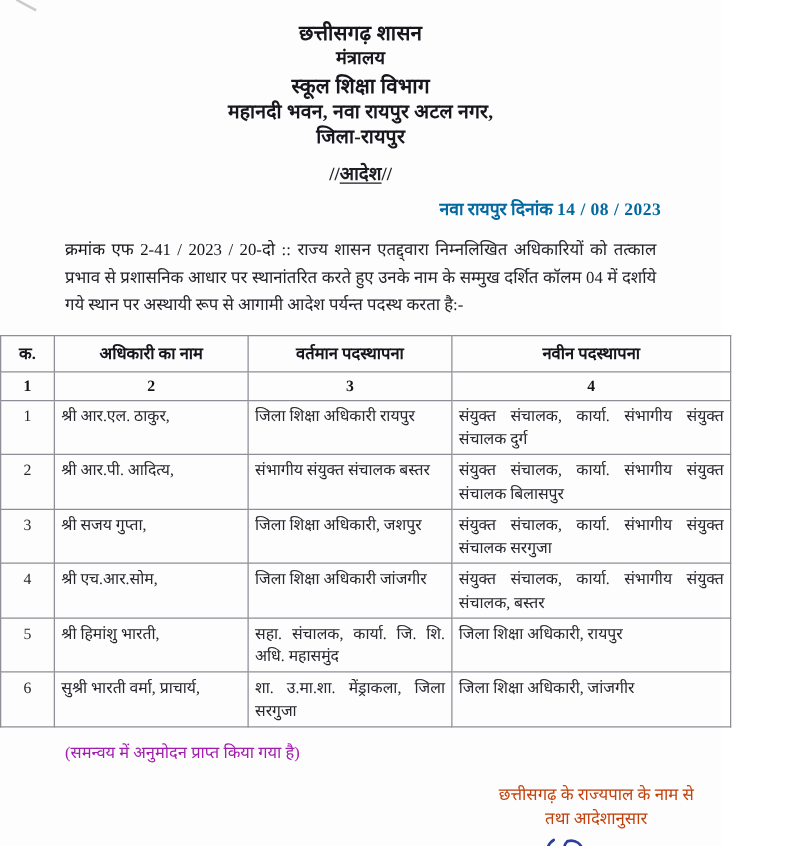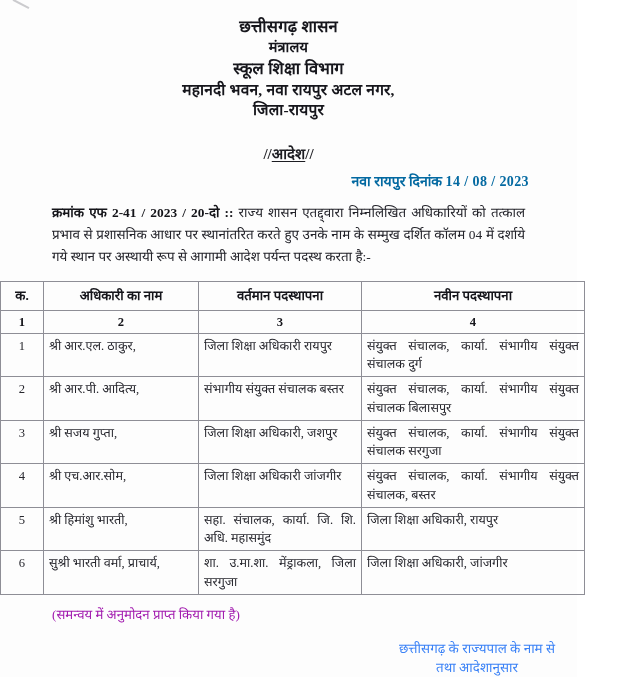--- a/index.html
+++ b/index.html
@@ -46,21 +46,21 @@
   }
   .hdr-line.small {
     font-size: 14.5px;
     font-weight: 700;
   }
   .hdr-line.addr {
     font-size: 15.5px;
     font-weight: 700;
   }
   .order-word {
-    margin-top: 23px;
+    margin-top: 9px;
     font-size: 15px;
     font-weight: 700;
   }
   .order-word .u {
     text-decoration: underline;
     text-underline-offset: 2px;
   }
 
   .date-line {
     margin-top: 7px;
@@ -74,21 +74,21 @@
 
   .body-para {
     margin: 12px 52px 0 52px;
     font-size: 13.4px;
     line-height: 1.62;
     text-align: justify;
     text-justify: inter-word;
     color: #23232a;
   }
   .body-para .lead {
-    font-weight: 700;
+    font-weight: 400;
     color: #141419;
   }
 
   table.order-table {
     margin: 14px auto 0 auto;
     width: 540px;
     border-collapse: collapse;
     table-layout: fixed;
   }
   table.order-table td, table.order-table th {
@@ -131,21 +131,21 @@
 
   .sign-block {
     margin-top: 16px;
     text-align: center;
     width: 290px;
     margin-left: 332px;
     line-height: 1.45;
   }
   .sign-block .ln {
     font-size: 13.4px;
-    color: #3b82f6;
+    color: #c2410c;
   }
   .sig-svg {
     display: block;
     margin: 2px auto 0 auto;
   }
 </style>
 </head>
 <body>
 
 <div class="page">

